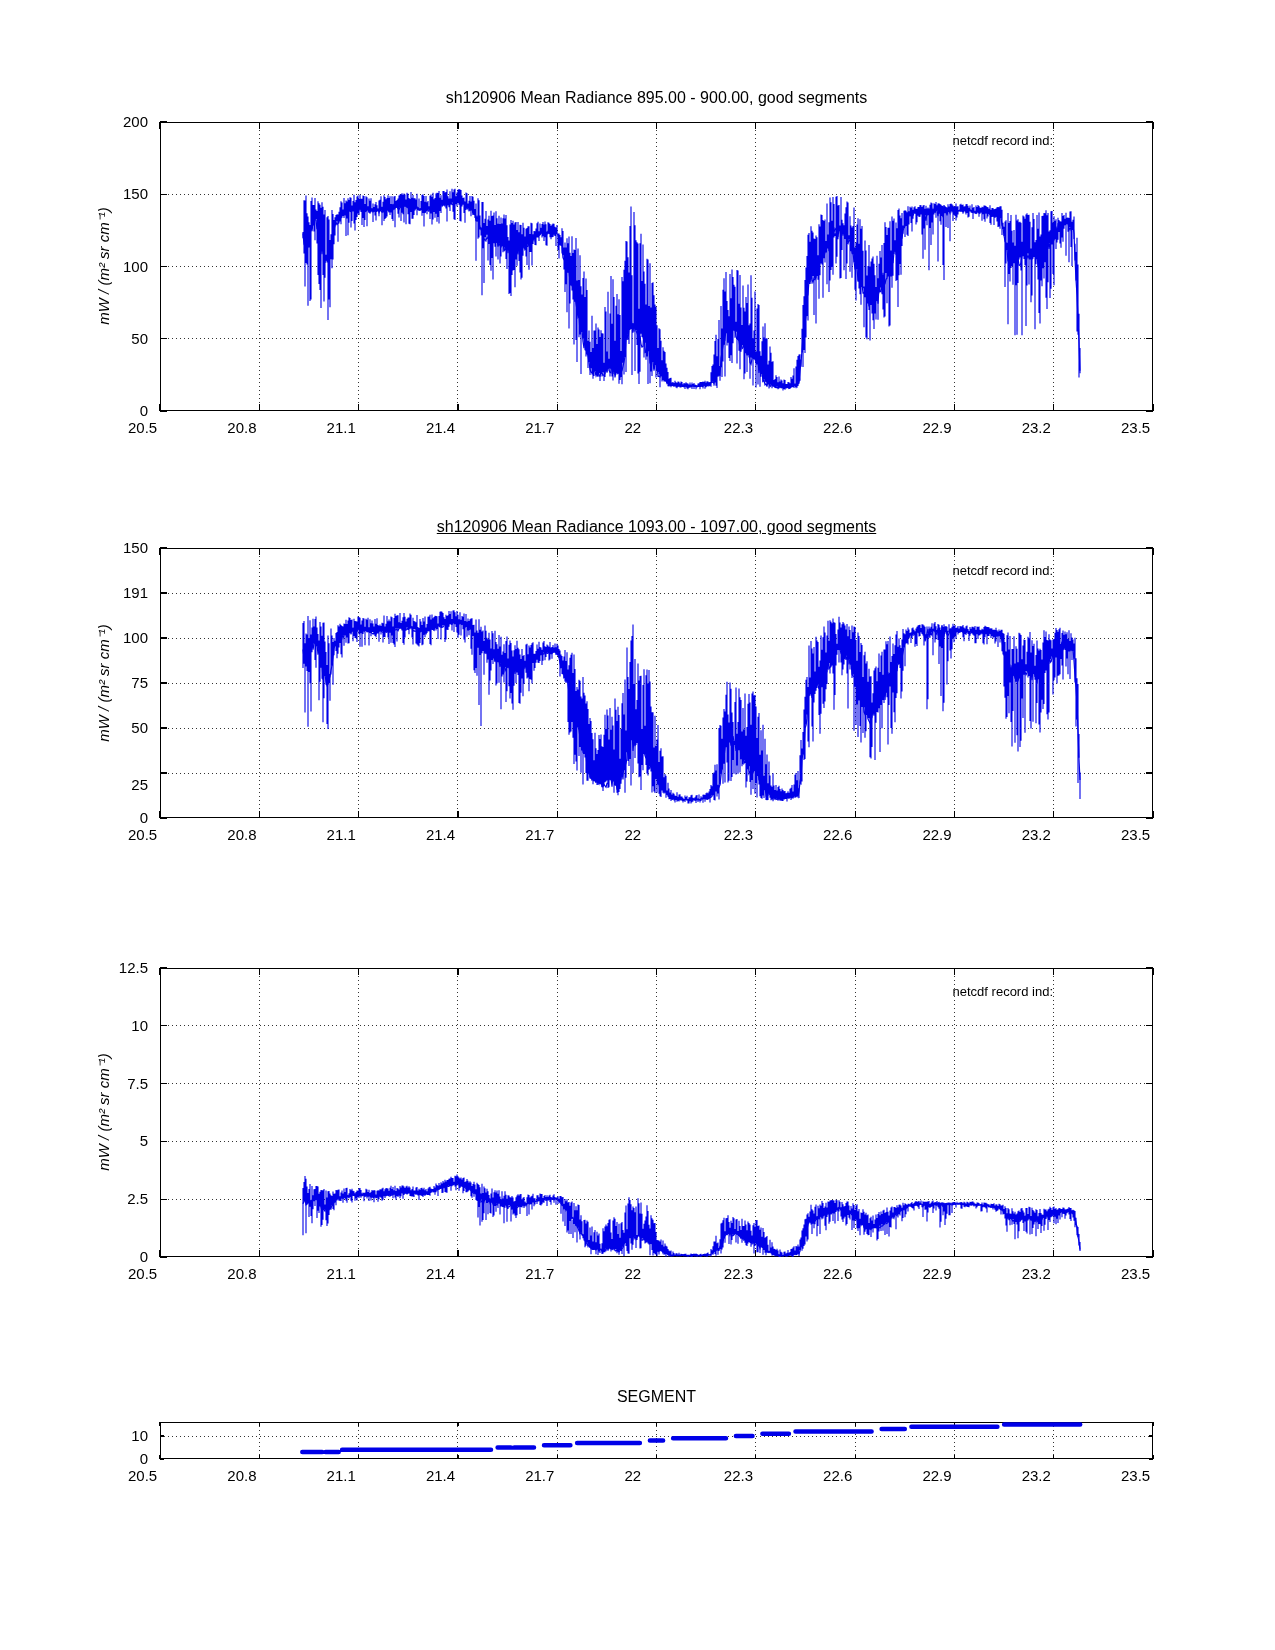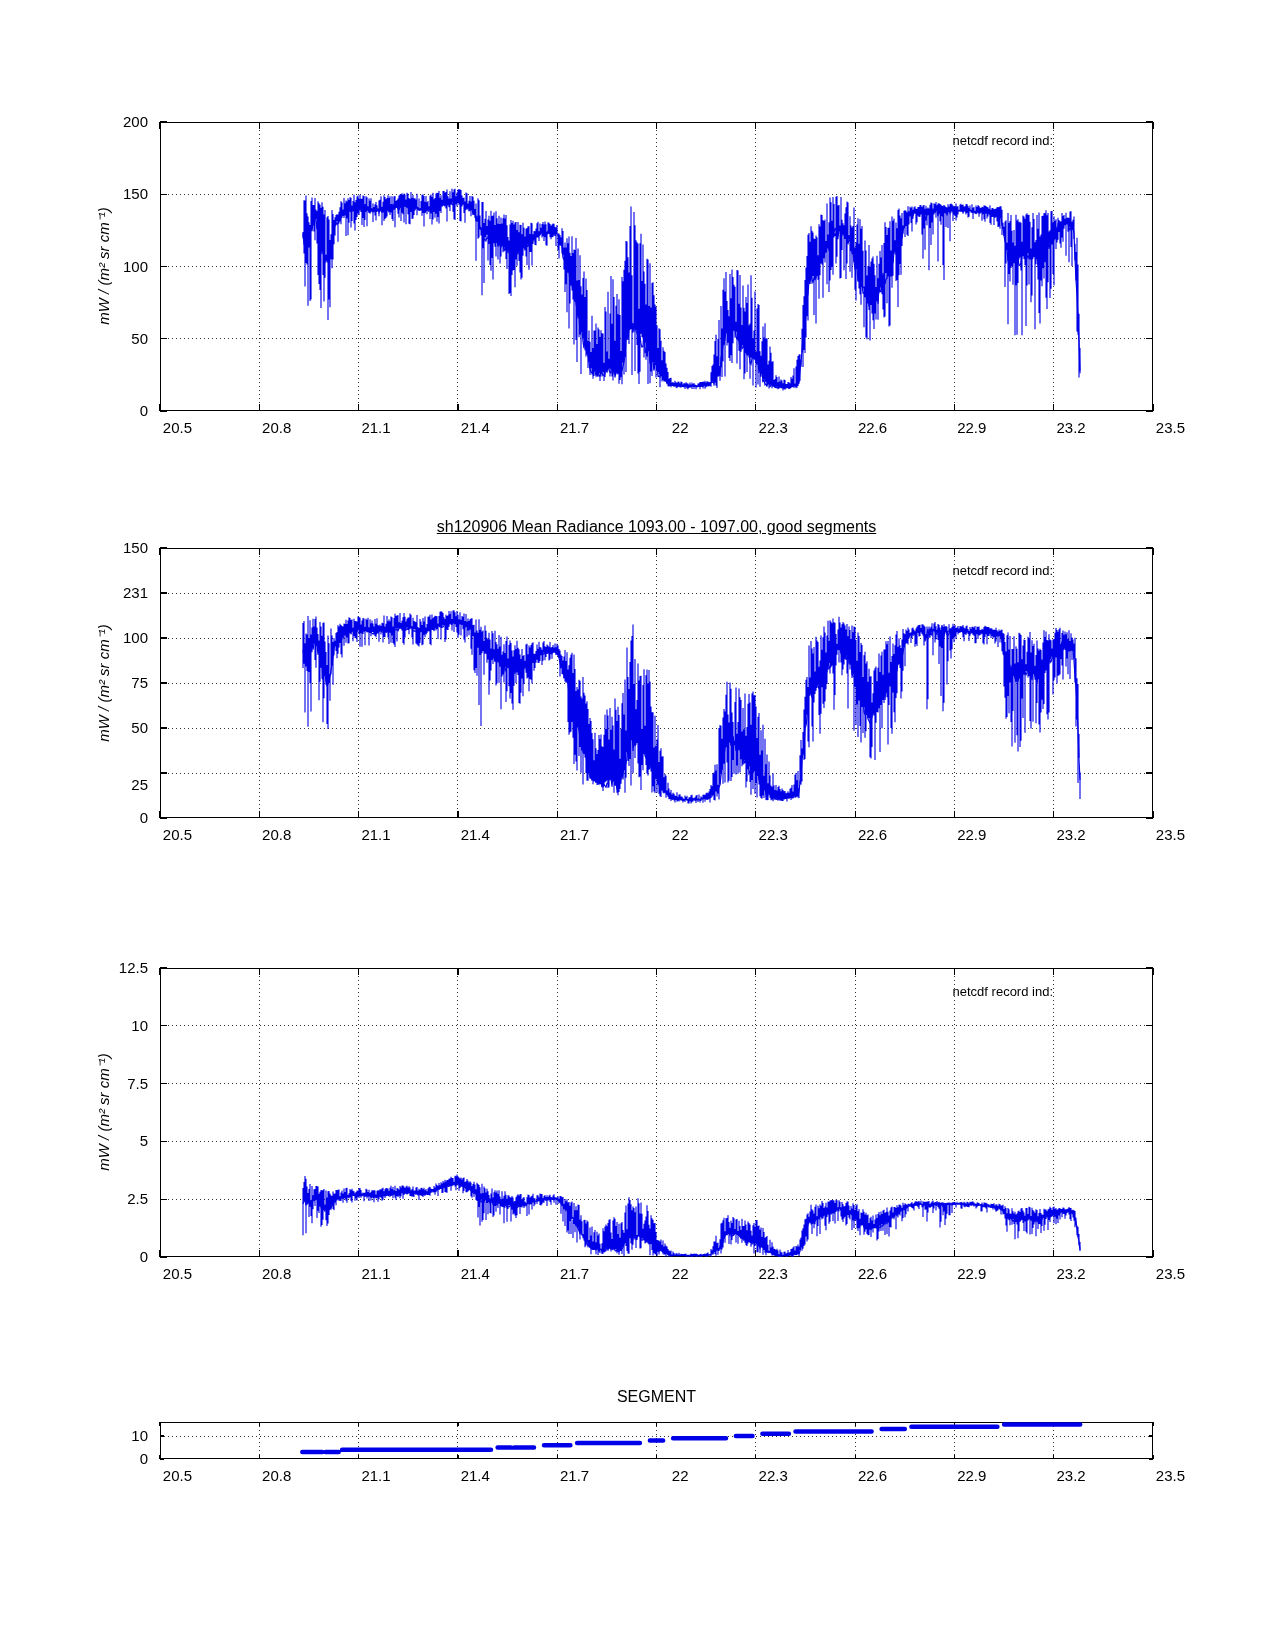--- a/index.html
+++ b/index.html
@@ -12,27 +12,28 @@
   .t3{top:1388px;}
   .ylab{position:absolute;left:103px;font-size:15px;font-style:italic;white-space:nowrap;transform:translate(-50%,-50%) rotate(-90deg);}
   .y0{top:266px;}
   .y1{top:683px;}
   .y2{top:1112px;}
   .anno{position:absolute;left:160px;width:893px;text-align:right;font-size:13px;line-height:16px;}
   .a0{top:133px;}
   .a1{top:563px;}
   .a2{top:984px;}
   .plot-svg{position:absolute;overflow:visible;}
-  .xtick-label{position:absolute;width:64px;margin-left:-32px;text-align:right;font-size:15px;line-height:18px;}
+  .xtick-label{position:absolute;width:64px;margin-left:-32px;text-align:left;font-size:15px;line-height:18px;}
   .ytick-label{position:absolute;left:58px;width:90px;text-align:right;font-size:15px;line-height:18px;}
 </style>
 </head>
 <body>
 
 <div id="figure">
+  <div class="title t0">sh120906 Mean Radiance 895.00 - 900.00, good segments</div>
   <div class="title t1">sh120906 Mean Radiance 1093.00 - 1097.00, good segments</div>
   <div class="title t3">SEGMENT</div>
 
   <div class="ylab y0">mW / (m² sr cm⁻¹)</div>
   <div class="ylab y1">mW / (m² sr cm⁻¹)</div>
   <div class="ylab y2">mW / (m² sr cm⁻¹)</div>
 
   <div class="anno a0">netcdf record ind:</div>
   <div class="anno a1">netcdf record ind:</div>
   <div class="anno a2">netcdf record ind:</div>
@@ -77,21 +78,21 @@
       <div class="xtick-label" style="left: 755.8px; top: 826px;">22.3</div>
       <div class="xtick-label" style="left: 855.1px; top: 826px;">22.6</div>
       <div class="xtick-label" style="left: 954.4px; top: 826px;">22.9</div>
       <div class="xtick-label" style="left: 1053.7px; top: 826px;">23.2</div>
       <div class="xtick-label" style="left: 1153px; top: 826px;">23.5</div>
       <div class="ytick-label" style="top: 809px;">0</div>
       <div class="ytick-label" style="top: 764px; margin-top: 12px;">25</div>
       <div class="ytick-label" style="top: 719px;">50</div>
       <div class="ytick-label" style="top: 674px;">75</div>
       <div class="ytick-label" style="top: 629px;">100</div>
-      <div class="ytick-label" style="top: 584px;">231</div>
+      <div class="ytick-label" style="top: 584px;">191</div>
       <div class="ytick-label" style="top: 539px;">150</div>
       <svg width="993" height="289" class="plot-svg" style="left: 160px; top: 968px;">
         <path d="M99.3 0V289M198.6 0V289M297.9 0V289M397.2 0V289M496.5 0V289M595.8 0V289M695.1 0V289M794.4 0V289M893.7 0V289M0 231.2H993M0 173.4H993M0 115.6H993M0 57.8H993" stroke="#333" stroke-width="1" stroke-dasharray="1 3" fill="none" shape-rendering="crispEdges"></path>
         <path d="M0.0 289v-7M0.0 0v7M99.3 289v-7M99.3 0v7M198.6 289v-7M198.6 0v7M297.9 289v-7M297.9 0v7M397.2 289v-7M397.2 0v7M496.5 289v-7M496.5 0v7M595.8 289v-7M595.8 0v7M695.1 289v-7M695.1 0v7M794.4 289v-7M794.4 0v7M893.7 289v-7M893.7 0v7M993.0 289v-7M993.0 0v7M0 289.0h7M993 289.0h-7M0 231.2h7M993 231.2h-7M0 173.4h7M993 173.4h-7M0 115.6h7M993 115.6h-7M0 57.8h7M993 57.8h-7M0 0.0h7M993 0.0h-7" stroke="#000" stroke-width="1.2" fill="none" shape-rendering="crispEdges"></path>
         <rect x="0.5" y="0.5" width="992" height="288" stroke="#000" stroke-width="1.5" fill="none" shape-rendering="crispEdges"></rect>
         <path d="M143 220.1V267.2M144 214.0V232.8M145 208.1V234.6M146 210.8V265.2M147 218.6V236.4M148 225.0V235.4M149 220.9V249.0M150 216.1V238.7M151 232.3V248.1M152 218.1V255.3M153 227.3V241.3M154 221.2V233.2M155 220.9V238.0M156 218.0V232.3M157 218.1V250.1M158 218.4V242.7M159 225.8V245.0M160 223.7V238.6M161 222.1V258.7M162 222.2V257.1M163 222.3V251.7M164 221.1V241.9M165 236.6V240.9M166 222.4V252.2M167 229.6V258.1M168 223.3V255.4M169 223.1V247.1M170 225.6V241.3M171 227.3V241.8M172 228.1V237.5M173 223.6V240.9M174 225.8V242.2M175 225.6V234.5M176 222.1V237.2M177 222.2V232.5M178 221.7V230.8M179 221.4V232.7M180 228.2V232.8M181 224.5V232.9M182 222.6V230.0M183 225.5V234.8M184 220.4V229.8M185 223.9V230.8M186 220.0V232.7M187 219.7V234.8M188 227.3V229.6M189 225.2V230.2M190 221.1V229.0M191 222.2V232.8M192 220.8V234.4M193 222.8V227.6M194 223.3V227.4M195 225.2V232.7M196 223.9V230.5M197 222.5V232.5M198 222.7V228.9M199 220.3V229.9M200 219.9V228.3M201 222.0V229.8M202 225.6V227.8M203 224.4V227.3M204 225.1V233.2M205 224.4V228.4M206 220.7V227.9M207 221.4V230.6M208 224.1V228.6M209 221.7V233.1M210 225.0V228.2M211 223.8V232.5M212 222.0V229.5M213 222.7V230.2M214 222.0V234.2M215 222.5V229.5M216 226.5V229.1M217 222.7V229.2M218 222.3V233.8M219 222.6V231.3M220 221.3V228.8M221 221.4V229.8M222 220.5V232.7M223 219.8V231.7M224 223.2V227.9M225 221.2V230.0M226 219.9V228.3M227 220.2V227.4M228 220.5V228.1M229 222.8V227.9M230 219.7V227.0M231 217.8V227.5M232 221.1V226.7M233 219.0V230.2M234 222.3V226.4M235 217.7V229.5M236 222.9V231.7M237 220.0V228.0M238 220.4V229.0M239 221.4V227.8M240 217.9V230.2M241 219.6V228.2M242 217.6V225.1M243 217.6V230.7M244 218.5V227.1M245 219.9V225.6M246 218.6V225.7M247 217.7V226.5M248 219.5V225.7M249 218.3V225.5M250 219.5V228.1M251 222.3V228.3M252 221.1V228.5M253 218.6V228.4M254 222.6V229.1M255 222.5V225.4M256 219.5V226.9M257 219.1V226.0M258 222.4V227.6M259 220.7V232.0M260 221.7V226.2M261 220.1V227.6M262 219.8V227.9M263 221.3V229.0M264 219.7V226.5M265 222.2V227.6M266 221.1V226.3M267 223.3V226.9M268 220.4V227.1M269 219.2V227.1M270 218.8V227.8M271 220.5V224.7M272 220.9V223.6M273 221.1V224.6M274 218.0V224.2M275 219.5V226.8M276 215.6V224.2M277 217.1V221.9M278 217.7V228.0M279 214.9V221.8M280 217.2V221.0M281 214.2V220.6M282 215.4V225.0M283 213.1V224.8M284 214.5V219.1M285 211.7V224.0M286 213.6V224.5M287 212.1V224.7M288 211.9V218.1M289 210.7V217.6M290 210.5V217.9M291 208.7V222.8M292 210.0V218.2M293 210.1V217.3M294 213.7V216.3M295 207.8V218.5M296 208.2V222.3M297 206.6V217.4M298 208.2V215.2M299 209.5V222.7M300 210.4V219.9M301 209.6V218.7M302 211.4V218.6M303 209.9V225.3M304 209.6V223.0M305 214.1V219.1M306 213.3V224.2M307 211.0V224.2M308 212.7V223.5M309 214.6V222.6M310 213.2V221.7M311 214.5V228.2M312 218.1V229.7M313 216.1V224.5M314 213.7V228.7M315 216.5V225.6M316 221.2V232.0M317 214.8V232.9M318 215.9V249.5M319 217.1V239.1M320 219.3V257.5M321 225.5V231.4M322 215.8V253.8M323 224.9V251.9M324 218.4V245.3M325 220.3V232.2M326 224.4V251.9M327 220.7V234.9M328 223.2V246.2M329 227.0V234.2M330 230.4V245.0M331 225.5V245.4M332 220.4V234.7M333 229.4V249.1M334 224.3V247.6M335 222.3V237.9M336 224.4V243.7M337 222.4V235.0M338 225.7V240.0M339 222.2V235.4M340 228.5V246.6M341 231.2V238.6M342 223.2V238.4M343 230.6V238.9M344 227.7V255.2M345 223.3V239.8M346 226.7V237.6M347 230.8V253.7M348 227.2V241.1M349 227.5V237.3M350 229.2V237.5M351 229.6V253.4M352 228.0V241.4M353 229.5V246.5M354 233.5V245.4M355 233.0V247.6M356 229.3V250.0M357 227.5V247.3M358 226.3V238.4M359 227.6V238.6M360 226.2V246.1M361 226.1V239.1M362 231.2V239.6M363 229.8V237.6M364 228.9V240.1M365 234.3V238.1M366 235.1V236.7M367 229.3V248.1M368 226.5V235.8M369 227.1V246.5M370 229.4V236.6M371 228.5V236.3M372 227.7V241.6M373 225.8V234.6M374 230.2V238.2M375 230.3V236.4M376 232.7V232.9M377 227.3V235.9M378 227.3V233.5M379 229.2V233.2M380 225.4V236.9M381 226.0V237.4M382 225.9V236.3M383 229.9V234.4M384 228.1V234.8M385 227.1V231.2M386 229.0V232.6M387 227.2V237.9M388 228.9V231.8M389 227.5V231.9M390 226.7V234.1M391 228.9V236.8M392 229.4V231.5M393 227.4V231.4M394 226.3V234.7M395 228.9V231.2M396 229.7V236.7M397 229.2V231.2M398 228.3V236.0M399 230.7V233.5M400 228.1V234.6M401 227.9V245.8M402 229.2V236.8M403 228.9V253.4M404 235.7V240.8M405 231.1V258.0M406 233.3V242.1M407 231.3V264.6M408 234.4V262.5M409 234.1V266.0M410 237.8V253.0M411 234.4V265.9M412 233.5V250.7M413 251.4V269.9M414 235.0V256.0M415 242.2V264.3M416 238.3V257.7M417 242.3V274.6M418 236.5V259.8M419 237.1V263.6M420 251.5V271.5M421 247.3V264.7M422 253.3V267.6M423 266.3V270.2M424 252.1V272.4M425 251.8V279.3M426 255.4V277.8M427 252.4V274.6M428 253.8V276.1M429 272.1V279.2M430 259.5V279.7M431 267.6V286.2M432 258.4V281.0M433 273.6V282.1M434 264.3V281.7M435 262.1V282.1M436 274.3V286.3M437 263.7V281.3M438 267.6V286.9M439 265.6V282.9M440 275.8V284.9M441 281.2V281.9M442 275.3V286.1M443 260.3V285.8M444 263.2V284.2M445 258.4V284.3M446 256.4V280.8M447 258.3V280.8M448 255.1V281.0M449 251.8V280.5M450 251.3V281.2M451 264.6V283.6M452 271.0V281.7M453 252.4V282.3M454 249.2V280.7M455 250.8V281.1M456 258.1V281.4M457 254.1V285.2M458 266.0V283.7M459 255.8V286.8M460 269.7V282.2M461 255.3V282.9M462 253.9V286.1M463 262.1V278.8M464 264.8V287.9M465 244.4V274.9M466 237.6V278.1M467 261.3V282.9M468 235.6V285.5M469 229.2V285.8M470 232.1V270.2M471 236.2V275.5M472 242.3V281.7M473 238.5V276.8M474 240.1V267.9M475 244.2V268.7M476 238.6V279.9M477 267.1V272.1M478 230.2V268.5M479 235.2V268.0M480 245.4V280.4M481 234.5V280.2M482 245.8V270.8M483 260.8V270.5M484 255.8V272.5M485 252.5V275.4M486 248.5V274.7M487 237.3V273.5M488 242.9V275.6M489 256.7V276.5M490 260.4V287.3M491 247.3V276.0M492 250.3V282.1M493 251.8V287.6M494 255.2V284.9M495 255.0V286.3M496 263.9V286.6M497 272.0V287.9M498 272.3V283.7M499 272.6V286.4M500 273.6V282.5M501 271.4V283.2M502 276.7V283.4M503 272.6V283.9M504 278.6V286.8M505 275.4V286.3M506 277.7V288.8M507 278.4V285.9M508 281.0V287.1M509 282.4V288.5M510 283.2V287.5M511 282.5V288.8M512 286.5V287.3M513 283.4V288.6M514 285.0V287.8M515 286.8V287.4M516 285.2V287.7M517 285.3V288.5M518 286.4V287.6M519 284.7V287.7M520 286.4V287.7M521 285.7V287.9M522 286.1V287.8M523 286.2V288.0M524 285.9V287.6M525 285.8V287.8M526 285.7V288.0M527 287.0V288.2M528 286.5V288.9M529 287.5V287.6M530 286.4V287.6M531 285.6V288.8M532 286.1V289.0M533 286.1V287.7M534 285.6V287.6M535 285.9V288.7M536 285.6V287.6M537 286.0V288.8M538 286.6V287.8M539 287.0V288.1M540 285.9V288.6M541 285.8V289.0M542 286.8V287.8M543 285.9V287.5M544 285.9V287.3M545 285.4V288.4M546 285.9V288.0M547 285.1V288.9M548 284.6V287.5M549 286.3V287.2M550 286.4V287.4M551 280.9V288.4M552 282.2V285.6M553 278.3V286.8M554 273.5V283.8M555 273.5V286.1M556 267.7V287.7M557 275.3V281.7M558 274.4V286.8M559 280.0V282.9M560 271.3V281.0M561 255.6V285.5M562 254.7V281.5M563 252.3V279.6M564 249.7V270.5M565 263.2V274.7M566 250.2V266.4M567 249.9V266.9M568 247.2V266.0M569 253.9V276.0M570 259.7V266.0M571 252.7V276.6M572 254.9V272.1M573 249.1V266.5M574 250.2V267.0M575 261.1V265.9M576 251.4V274.4M577 251.1V266.7M578 263.0V275.8M579 252.8V268.1M580 258.0V268.9M581 262.0V270.2M582 250.7V274.8M583 258.1V271.0M584 257.9V271.5M585 252.6V274.7M586 256.5V277.3M587 262.2V278.1M588 253.5V275.6M589 255.0V274.1M590 256.5V275.1M591 262.8V278.7M592 267.4V274.2M593 257.2V274.5M594 254.9V285.5M595 258.8V278.1M596 252.3V275.3M597 251.9V284.3M598 258.0V284.2M599 257.5V277.8M600 261.7V285.1M601 259.5V279.0M602 268.7V280.1M603 260.0V286.8M604 263.9V281.9M605 269.8V284.8M606 269.1V287.3M607 267.9V282.9M608 276.7V284.9M609 282.9V284.4M610 271.7V284.8M611 279.4V285.6M612 274.3V287.6M613 278.5V286.6M614 280.7V286.4M615 281.0V288.4M616 281.9V287.8M617 280.8V287.2M618 282.4V287.6M619 286.2V288.9M620 281.4V289.0M621 283.8V288.5M622 284.5V287.3M623 286.9V288.7M624 283.8V287.5M625 283.6V287.5M626 285.4V288.6M627 284.7V288.4M628 282.1V287.7M629 284.7V287.8M630 283.9V287.2M631 281.0V287.5M632 280.7V288.6M633 279.5V289.0M634 278.2V287.2M635 282.6V286.8M636 278.0V287.2M637 278.5V287.1M638 276.6V285.7M639 278.5V287.9M640 271.5V282.0M641 269.5V279.2M642 262.4V282.7M643 260.2V280.7M644 256.6V277.9M645 251.2V276.4M646 250.7V268.5M647 246.4V273.4M648 245.3V271.5M649 248.7V255.4M650 243.6V254.6M651 236.8V256.5M652 241.2V266.1M653 242.5V255.7M654 245.4V260.3M655 238.8V256.3M656 236.6V251.8M657 248.3V268.3M658 237.7V257.9M659 240.3V250.7M660 236.6V266.1M661 237.8V248.7M662 233.1V248.2M663 235.1V250.6M664 239.9V247.6M665 238.6V257.7M666 234.8V262.2M667 239.5V249.1M668 233.6V245.5M669 233.8V255.8M670 232.5V253.8M671 232.3V245.6M672 231.9V245.3M673 232.3V253.0M674 232.5V245.6M675 235.0V255.6M676 231.7V243.9M677 232.3V242.6M678 239.4V253.1M679 232.3V243.5M680 233.7V241.0M681 239.3V248.5M682 234.1V251.4M683 236.3V254.0M684 238.6V250.4M685 238.1V248.7M686 235.0V257.5M687 233.4V256.1M688 233.6V247.1M689 237.5V249.8M690 242.4V251.5M691 238.0V245.8M692 240.6V261.9M693 235.3V252.5M694 237.0V259.9M695 241.9V252.8M696 237.4V251.5M697 236.2V260.3M698 243.3V263.1M699 241.1V260.2M700 250.8V267.3M701 244.6V256.5M702 245.0V256.9M703 241.2V257.6M704 243.8V266.8M705 246.5V263.7M706 244.8V260.4M707 247.3V266.1M708 246.4V267.2M709 255.1V266.9M710 250.2V261.6M711 248.8V268.9M712 252.4V260.4M713 247.4V264.5M714 255.9V260.0M715 251.4V260.6M716 246.5V259.9M717 249.9V272.5M718 246.1V271.0M719 244.0V263.5M720 247.2V257.8M721 243.4V263.1M722 245.9V256.3M723 242.5V262.7M724 241.7V256.8M725 244.9V266.9M726 243.9V254.4M727 239.4V266.0M728 243.8V254.3M729 247.4V268.5M730 242.4V259.1M731 239.4V259.5M732 238.5V249.4M733 244.5V250.8M734 238.9V248.5M735 239.1V247.3M736 240.1V261.2M737 237.3V246.0M738 239.2V249.4M739 236.7V246.2M740 236.5V247.6M741 237.5V243.3M742 239.7V253.3M743 234.7V250.0M744 237.2V241.4M745 235.2V249.3M746 235.9V246.2M747 237.0V240.3M748 235.8V243.6M749 235.8V238.4M750 236.2V237.8M751 235.0V238.9M752 233.9V239.9M753 236.1V240.5M754 235.0V242.5M755 233.8V237.7M756 233.0V237.2M757 233.7V238.0M758 233.4V239.2M759 232.9V240.9M760 234.6V236.9M761 232.5V236.2M762 235.9V239.2M763 233.2V248.9M764 234.1V237.8M765 233.6V241.7M766 233.9V241.5M767 233.6V253.5M768 233.6V244.6M769 233.1V239.2M770 236.3V239.9M771 234.7V239.0M772 233.4V238.5M773 232.6V244.9M774 234.7V240.6M775 234.1V237.2M776 234.3V242.5M777 233.1V237.6M778 234.6V239.2M779 234.2V240.8M780 234.9V259.6M781 235.0V253.7M782 234.3V237.3M783 234.4V247.2M784 234.8V243.6M785 235.2V256.9M786 235.4V250.7M787 235.4V245.8M788 234.4V236.7M789 234.9V247.2M790 234.6V247.3M791 235.2V236.2M792 234.4V245.0M793 234.2V237.2M794 234.0V237.1M795 233.9V237.0M796 235.2V239.4M797 233.8V236.0M798 234.9V237.1M799 234.5V236.1M800 234.5V236.8M801 234.0V240.5M802 234.2V240.7M803 235.2V237.0M804 233.7V238.8M805 234.5V239.3M806 235.7V238.3M807 233.8V238.8M808 234.2V238.9M809 235.2V239.3M810 233.7V237.4M811 234.1V237.6M812 233.6V237.7M813 233.6V237.1M814 234.4V238.4M815 235.4V237.3M816 236.0V240.4M817 234.6V239.3M818 234.5V237.7M819 235.1V237.8M820 236.4V237.6M821 236.1V243.4M822 234.5V243.3M823 237.3V239.2M824 234.5V238.0M825 234.7V239.6M826 234.8V240.5M827 235.6V244.5M828 236.2V238.2M829 236.2V238.4M830 237.4V239.2M831 235.8V239.4M832 235.9V239.1M833 236.0V241.5M834 235.3V239.3M835 237.6V241.8M836 236.2V243.8M837 236.6V242.9M838 238.0V242.2M839 235.7V240.4M840 236.2V241.5M841 237.6V246.4M842 237.5V242.5M843 236.7V246.5M844 241.0V245.7M845 238.3V250.5M846 240.0V257.5M847 245.3V263.8M848 240.0V250.5M849 241.3V252.2M850 245.5V257.3M851 245.8V251.1M852 240.2V256.7M853 243.2V251.0M854 245.5V256.0M855 243.7V271.2M856 246.5V253.9M857 245.4V256.4M858 243.3V270.2M859 242.6V263.3M860 244.0V252.5M861 240.5V252.4M862 239.9V251.7M863 242.5V255.0M864 244.5V262.9M865 247.8V253.4M866 240.0V263.8M867 239.9V265.5M868 245.9V252.5M869 238.8V250.2M870 239.2V266.4M871 247.9V252.6M872 239.8V266.0M873 242.1V260.0M874 243.2V256.6M875 244.7V253.8M876 241.3V268.3M877 242.1V252.0M878 248.3V260.9M879 244.9V256.1M880 240.9V256.3M881 244.9V264.9M882 246.6V257.9M883 246.8V249.7M884 240.7V262.7M885 241.6V256.8M886 241.5V251.1M887 243.2V247.9M888 241.5V262.0M889 240.7V252.1M890 238.7V253.9M891 239.9V249.3M892 241.9V248.6M893 239.3V246.2M894 238.4V255.2M895 241.0V248.7M896 239.9V256.2M897 241.7V250.8M898 241.2V255.0M899 240.0V247.4M900 240.2V251.6M901 241.1V244.3M902 241.0V249.2M903 239.6V245.8M904 239.7V246.0M905 241.2V250.8M906 241.4V247.4M907 241.0V245.3M908 240.6V243.8M909 238.9V246.6M910 240.0V251.1M911 240.0V253.1M912 242.3V245.3M913 241.8V249.6M914 242.3V252.8M915 243.1V259.3M916 249.7V257.2M917 257.7V267.2M918 259.1V269.3M919 265.9V277.4M920 273.9V283.1" stroke="#0000E8" stroke-width="1.1" fill="none"></path>
         <path d="M143 235.9L144 232.7L145 231.1L146 236.9L147 236.0L148 232.0L149 233.5L150 236.6L151 232.7L152 233.2L153 229.1L154 229.5L155 229.1L156 227.3L157 230.0L158 233.4L159 232.4L160 234.5L161 238.7L162 235.7L163 238.7L164 241.9L165 243.1L166 237.9L167 243.6L168 244.4L169 241.4L170 240.9L171 239.7L172 237.7L173 236.4L174 234.5L175 232.9L176 229.9L177 230.4L178 231.0L179 230.8L180 229.6L181 230.3L182 229.5L183 230.6L184 229.4L185 228.9L186 229.2L187 228.2L188 227.4L189 229.2L190 227.0L191 226.8L192 226.8L193 227.3L194 227.2L195 227.7L196 227.0L197 226.2L198 225.9L199 227.3L200 227.8L201 225.9L202 227.9L203 227.0L204 227.2L205 228.3L206 227.4L207 228.1L208 228.0L209 228.0L210 227.4L211 229.2L212 227.9L213 228.8L214 229.0L215 227.8L216 229.7L217 229.4L218 228.4L219 227.6L220 227.4L221 228.2L222 227.4L223 227.5L224 227.8L225 227.0L226 227.5L227 226.4L228 226.7L229 227.9L230 228.0L231 226.8L232 227.0L233 226.5L234 225.3L235 226.1L236 225.9L237 224.8L238 226.1L239 226.3L240 225.0L241 224.5L242 225.0L243 224.9L244 225.2L245 225.2L246 223.8L247 225.4L248 223.5L249 223.8L250 224.5L251 225.2L252 225.1L253 224.8L254 225.2L255 225.2L256 225.4L257 225.7L258 226.3L259 225.9L260 226.6L261 226.4L262 226.0L263 226.2L264 226.8L265 226.9L266 225.7L267 225.2L268 224.8L269 224.2L270 224.4L271 223.9L272 222.6L273 222.5L274 223.3L275 222.5L276 221.0L277 222.4L278 220.0L279 221.1L280 220.3L281 220.1L282 219.5L283 219.5L284 219.9L285 219.3L286 218.9L287 218.0L288 218.4L289 218.4L290 216.7L291 216.0L292 216.5L293 216.9L294 216.0L295 216.2L296 215.9L297 215.8L298 214.2L299 216.7L300 215.2L301 216.6L302 217.6L303 218.5L304 219.1L305 219.4L306 220.4L307 220.8L308 219.7L309 219.7L310 221.0L311 222.8L312 223.6L313 224.8L314 225.4L315 224.0L316 226.1L317 226.8L318 226.7L319 229.8L320 227.5L321 234.0L322 233.4L323 231.6L324 234.0L325 230.7L326 229.6L327 229.9L328 230.7L329 230.6L330 234.9L331 232.5L332 233.6L333 235.9L334 233.7L335 235.0L336 235.5L337 237.1L338 234.6L339 234.6L340 235.0L341 235.9L342 237.7L343 238.6L344 237.1L345 236.9L346 234.8L347 239.1L348 239.0L349 238.9L350 238.2L351 236.1L352 240.0L353 237.5L354 239.9L355 236.5L356 238.6L357 239.7L358 238.9L359 238.2L360 237.9L361 237.5L362 237.6L363 235.7L364 237.6L365 234.5L366 237.6L367 235.4L368 235.5L369 234.2L370 234.2L371 233.2L372 233.0L373 232.7L374 232.4L375 233.5L376 233.5L377 232.7L378 232.7L379 231.0L380 231.9L381 231.8L382 230.9L383 231.1L384 231.2L385 231.6L386 232.2L387 231.7L388 231.8L389 231.8L390 230.6L391 231.3L392 230.8L393 230.8L394 231.8L395 230.6L396 230.8L397 230.8L398 231.4L399 232.6L400 234.7L401 235.2L402 237.5L403 236.9L404 240.7L405 238.3L406 242.3L407 240.2L408 245.7L409 245.1L410 249.7L411 248.9L412 250.1L413 249.5L414 253.0L415 254.5L416 255.2L417 258.4L418 260.3L419 262.1L420 265.6L421 264.8L422 266.4L423 267.6L424 267.8L425 272.4L426 275.3L427 275.0L428 278.3L429 276.1L430 279.1L431 280.4L432 281.2L433 281.4L434 281.0L435 279.3L436 281.8L437 280.7L438 280.7L439 283.4L440 281.4L441 281.0L442 283.4L443 279.7L444 282.9L445 281.7L446 282.5L447 277.8L448 282.6L449 277.1L450 277.6L451 279.0L452 279.6L453 280.7L454 278.9L455 282.5L456 283.0L457 282.1L458 282.3L459 283.9L460 282.4L461 280.7L462 280.6L463 279.7L464 275.9L465 274.5L466 274.3L467 268.9L468 269.3L469 264.5L470 268.5L471 263.2L472 266.5L473 264.6L474 270.8L475 268.3L476 271.3L477 269.4L478 267.6L479 267.7L480 268.4L481 271.7L482 272.3L483 271.6L484 270.5L485 270.9L486 272.9L487 273.8L488 271.8L489 272.6L490 273.0L491 273.8L492 274.6L493 278.7L494 278.6L495 280.4L496 281.7L497 278.6L498 280.1L499 283.3L500 281.5L501 282.5L502 282.3L503 285.0L504 283.2L505 285.1L506 284.5L507 285.1L508 286.6L509 286.8L510 286.9L511 287.7L512 287.6L513 287.4L514 287.2L515 287.4L516 287.3L517 287.5L518 287.4L519 287.6L520 287.5L521 287.7L522 287.4L523 287.4L524 287.8L525 287.5L526 287.8L527 287.7L528 287.7L529 287.5L530 287.9L531 287.4L532 287.8L533 287.7L534 287.4L535 287.5L536 287.5L537 287.8L538 287.8L539 287.5L540 287.7L541 287.5L542 287.7L543 287.5L544 287.1L545 287.4L546 287.1L547 287.6L548 286.9L549 287.2L550 286.8L551 286.3L552 285.8L553 285.2L554 282.9L555 283.4L556 282.6L557 281.4L558 282.2L559 281.7L560 278.5L561 276.6L562 273.2L563 274.4L564 268.5L565 268.1L566 266.3L567 266.8L568 264.7L569 264.2L570 267.3L571 263.9L572 267.8L573 267.6L574 266.8L575 264.4L576 264.5L577 265.0L578 266.6L579 266.2L580 268.6L581 270.2L582 269.1L583 271.3L584 272.3L585 270.4L586 271.5L587 272.1L588 272.7L589 271.9L590 273.4L591 273.1L592 276.0L593 274.0L594 275.5L595 273.2L596 274.5L597 276.2L598 278.0L599 276.9L600 280.2L601 276.5L602 277.4L603 278.2L604 281.0L605 280.7L606 282.7L607 284.3L608 283.2L609 284.5L610 283.3L611 283.8L612 285.1L613 286.7L614 286.4L615 286.8L616 286.8L617 287.8L618 286.9L619 287.7L620 287.7L621 287.6L622 287.4L623 287.8L624 287.1L625 287.3L626 287.8L627 287.5L628 287.7L629 287.3L630 286.8L631 286.7L632 287.2L633 286.7L634 285.6L635 286.1L636 285.4L637 284.9L638 285.0L639 285.8L640 283.0L641 278.1L642 277.2L643 273.9L644 271.0L645 265.5L646 264.3L647 261.6L648 256.6L649 251.6L650 252.8L651 254.5L652 254.7L653 251.8L654 253.2L655 253.1L656 251.7L657 250.4L658 248.9L659 250.8L660 248.0L661 247.2L662 250.2L663 247.8L664 246.9L665 246.7L666 244.7L667 245.4L668 246.5L669 243.9L670 244.1L671 246.0L672 244.2L673 242.0L674 243.4L675 242.5L676 240.3L677 241.6L678 240.1L679 239.3L680 241.0L681 242.2L682 240.2L683 242.8L684 241.6L685 241.8L686 243.5L687 242.5L688 242.7L689 242.7L690 245.3L691 245.8L692 247.0L693 247.1L694 247.2L695 248.1L696 249.2L697 251.5L698 256.0L699 256.3L700 253.9L701 257.4L702 255.5L703 255.3L704 259.6L705 261.1L706 260.5L707 260.4L708 262.6L709 260.8L710 260.2L711 261.5L712 259.0L713 259.8L714 258.5L715 258.7L716 258.7L717 260.1L718 257.2L719 259.1L720 259.9L721 257.9L722 258.2L723 257.5L724 254.4L725 252.5L726 255.7L727 255.2L728 254.5L729 250.9L730 249.1L731 250.5L732 247.5L733 247.3L734 249.9L735 245.7L736 246.4L737 247.6L738 244.8L739 243.7L740 243.6L741 241.6L742 242.3L743 240.8L744 242.0L745 239.8L746 240.5L747 238.0L748 238.1L749 237.8L750 237.8L751 237.7L752 236.8L753 237.7L754 236.4L755 237.4L756 236.1L757 237.1L758 235.9L759 236.8L760 236.4L761 236.0L762 236.2L763 238.4L764 236.8L765 236.0L766 236.2L767 238.7L768 237.0L769 236.6L770 236.5L771 237.8L772 236.4L773 236.0L774 236.3L775 236.4L776 236.9L777 236.9L778 236.2L779 234.8L780 237.9L781 235.3L782 237.5L783 238.5L784 236.4L785 236.3L786 235.6L787 235.4L788 236.7L789 235.2L790 236.1L791 236.6L792 236.8L793 236.3L794 235.9L795 235.7L796 236.0L797 236.0L798 236.0L799 235.9L800 235.8L801 236.1L802 235.8L803 236.6L804 236.4L805 236.4L806 236.1L807 236.9L808 236.4L809 236.5L810 236.5L811 236.7L812 236.3L813 236.3L814 237.3L815 236.6L816 237.4L817 237.2L818 236.8L819 237.0L820 237.0L821 236.9L822 237.1L823 237.0L824 238.5L825 238.3L826 237.5L827 237.3L828 237.8L829 238.9L830 238.3L831 239.5L832 238.7L833 239.5L834 239.0L835 239.9L836 239.0L837 239.4L838 239.4L839 239.9L840 240.5L841 241.7L842 241.2L843 242.9L844 245.3L845 244.8L846 247.7L847 248.2L848 250.4L849 248.0L850 248.8L851 249.9L852 251.7L853 253.2L854 252.1L855 250.1L856 249.6L857 252.0L858 251.7L859 252.9L860 253.3L861 250.7L862 250.4L863 250.3L864 250.1L865 249.2L866 248.1L867 251.3L868 249.2L869 250.8L870 249.3L871 250.3L872 252.3L873 249.5L874 253.4L875 251.1L876 249.7L877 253.6L878 252.3L879 251.4L880 248.8L881 250.2L882 251.2L883 248.5L884 249.2L885 248.7L886 246.6L887 249.0L888 247.0L889 248.7L890 246.1L891 244.8L892 247.6L893 246.5L894 247.1L895 245.6L896 246.7L897 244.0L898 244.9L899 245.7L900 244.6L901 244.1L902 242.7L903 244.1L904 242.9L905 242.8L906 242.7L907 243.6L908 243.8L909 243.0L910 243.2L911 244.1L912 245.3L913 245.8L914 247.1L915 250.5L916 254.2L917 260.4L918 268.5L919 274.0L920 281.7" stroke="#0000E8" stroke-width="1.2" fill="none"></path>
       </svg>
       <div class="xtick-label" style="left: 160px; top: 1265px;">20.5</div>
       <div class="xtick-label" style="left: 259.3px; top: 1265px;">20.8</div>

